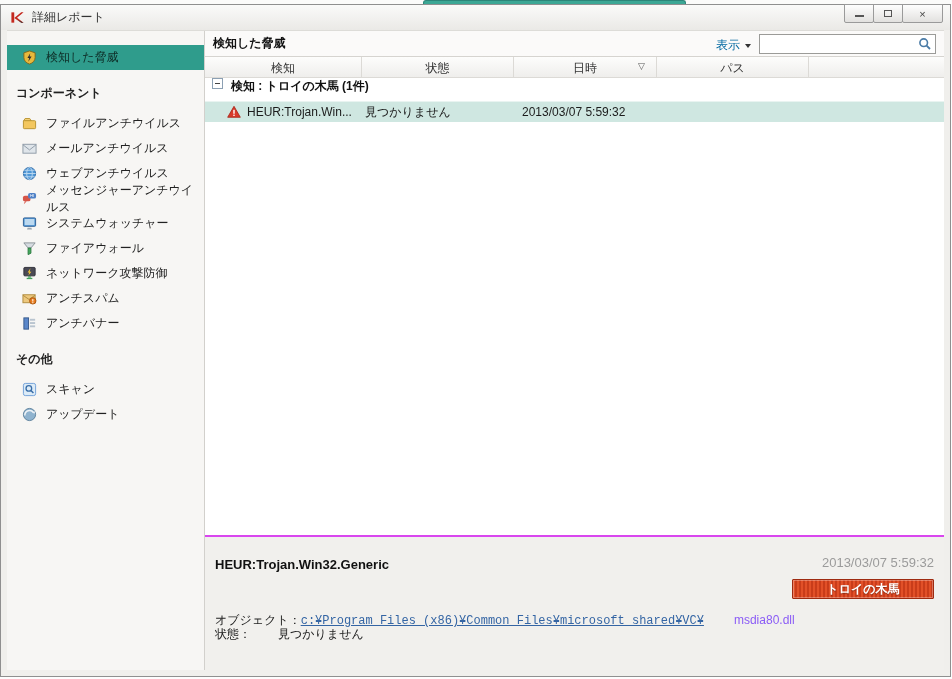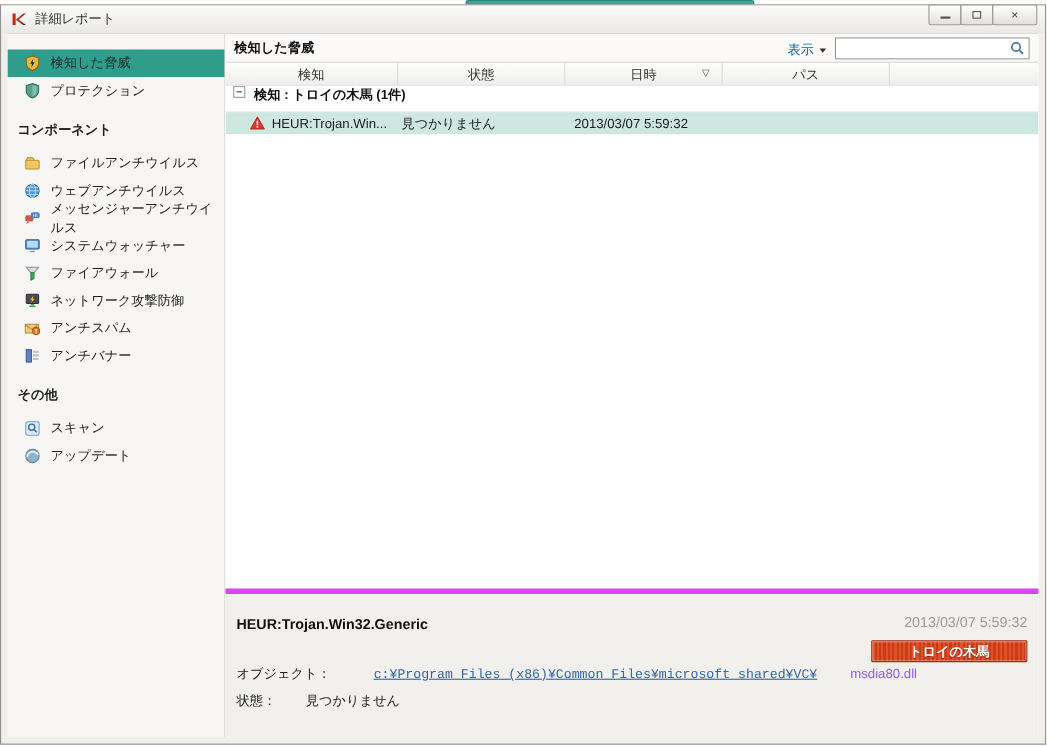--- a/index.html
+++ b/index.html
@@ -59,29 +59,29 @@
   .expander { width:11px; height:11px; border:1px solid #8ca0b3; background:#fff; position:relative; flex:0 0 auto; }
   .expander::after { content:""; position:absolute; left:2px; right:2px; top:4px; height:1px; background:#444; }
 
   .data-row { height:21px; display:flex; align-items:center; background:#cfe7e1; border-top:1px solid #e9f4f1; }
   .dcell { display:flex; align-items:center; color:#1c1c1c; }
   .dcell.c1 { width:157px; padding-left:22px; gap:6px; }
   .dcell.c2 { width:152px; padding-left:3px; }
   .dcell.c3 { width:143px; padding-left:8px; }
   .dcell.c4 { flex:1; }
 
-  .details { height:135px; background:#f1f0ed; border-top:5px solid #d946ef; position:relative; padding:20px 10px 0 10px; flex:0 0 auto; }
+  .details { height:135px; background:#f1f0ed; border-top:2px solid #d946ef; position:relative; padding:20px 10px 0 10px; flex:0 0 auto; }
   .d-title { font-weight:bold; font-size:13px; color:#111; }
   .d-date { position:absolute; top:18px; right:10px; color:#9b9b9b; font-size:13px; }
   .threat-badge { position:absolute; top:42px; right:10px; width:142px; height:20px; border:1px solid #9e2a10; border-radius:1px;
     background:repeating-linear-gradient(90deg,#e25028 0px,#e25028 2px,#c93c1a 2px,#c93c1a 4px);
     color:#fff; font-weight:bold; display:flex; align-items:center; justify-content:center;
     box-shadow:inset 0 0 0 1px rgba(255,255,255,.3); text-shadow:0 1px 1px rgba(0,0,0,.35); }
   .d-row { position:absolute; left:10px; display:flex; align-items:baseline; }
-  .d-obj { top:64px;gap:39px; } .d-status { top:89px; }
+  .d-obj { top:75px; } .d-status { top:89px; }
   .d-label { display:inline-block; min-width:63px; color:#222; }
   .link { color:#3465a4; text-decoration:underline; cursor:pointer;font-family:Liberation Mono, monospace; }
   .plain { color:#8b5cf6;margin-left:30px; }
 </style>
 </head>
 <body>
 
 <div class="top-strip">
   <div class="top-teal"></div>
 </div>
@@ -109,36 +109,36 @@
 
   <div class="content">
     <div class="sidebar">
       <div class="side-item selected">
         <svg width="15" height="15" viewBox="0 0 16 16">
             <path d="M8 1l6 2v5c0 3.5-2.6 5.9-6 7-3.4-1.1-6-3.5-6-7V3z" fill="#e8b93c" stroke="#7c681e"></path>
             <path d="M8.8 3.5L5.8 8.5h1.9l-1 4 3.5-5.5H8.1z" fill="#2b2b2b"></path>
           </svg>
         <span>検知した脅威</span>
       </div>
-      <div class="side-item">
-        <svg width="15" height="15" viewBox="0 0 16 16">
-            <path d="M8 1l6 2v5c0 3.5-2.6 5.9-6 7-3.4-1.1-6-3.5-6-7V3z" fill="#57a08f" stroke="#2e6e5f"></path>
-            <path d="M8 2.5l4.5 1.5v4c0 2.6-2 4.5-4.5 5.4z" fill="#7fbcae"></path>
-          </svg>
-        <span>プロテクション</span>
-      </div>
 
       <div class="side-header">コンポーネント</div>
 
       <div class="side-item">
         <svg width="15" height="15" viewBox="0 0 16 16">
             <path d="M1.5 5.5l1.8-2.8h5L10 5.5z" fill="#f5d27a" stroke="#b8922f"></path>
             <rect x="1.5" y="5" width="13" height="8.5" rx="1" fill="#f3c75f" stroke="#b8922f"></rect>
           </svg>
         <span>ファイルアンチウイルス</span>
+      </div>
+      <div class="side-item">
+        <svg width="15" height="15" viewBox="0 0 16 16">
+            <rect x="1" y="3.5" width="14" height="9.5" fill="#dfe5ea" stroke="#8e9aa6"></rect>
+            <path d="M1 4l7 5.5L15 4" fill="none" stroke="#8e9aa6"></path>
+          </svg>
+        <span>メールアンチウイルス</span>
       </div>
       <div class="side-item">
         <svg width="15" height="15" viewBox="0 0 16 16">
             <circle cx="8" cy="8" r="6.5" fill="#4f97d6" stroke="#2c6aa8"></circle>
             <ellipse cx="8" cy="8" rx="3" ry="6.5" fill="none" stroke="#bcd9f0"></ellipse>
             <path d="M1.5 8h13M2.5 4.5h11M2.5 11.5h11" stroke="#bcd9f0" fill="none"></path>
           </svg>
         <span>ウェブアンチウイルス</span>
       </div>
       <div class="side-item">

